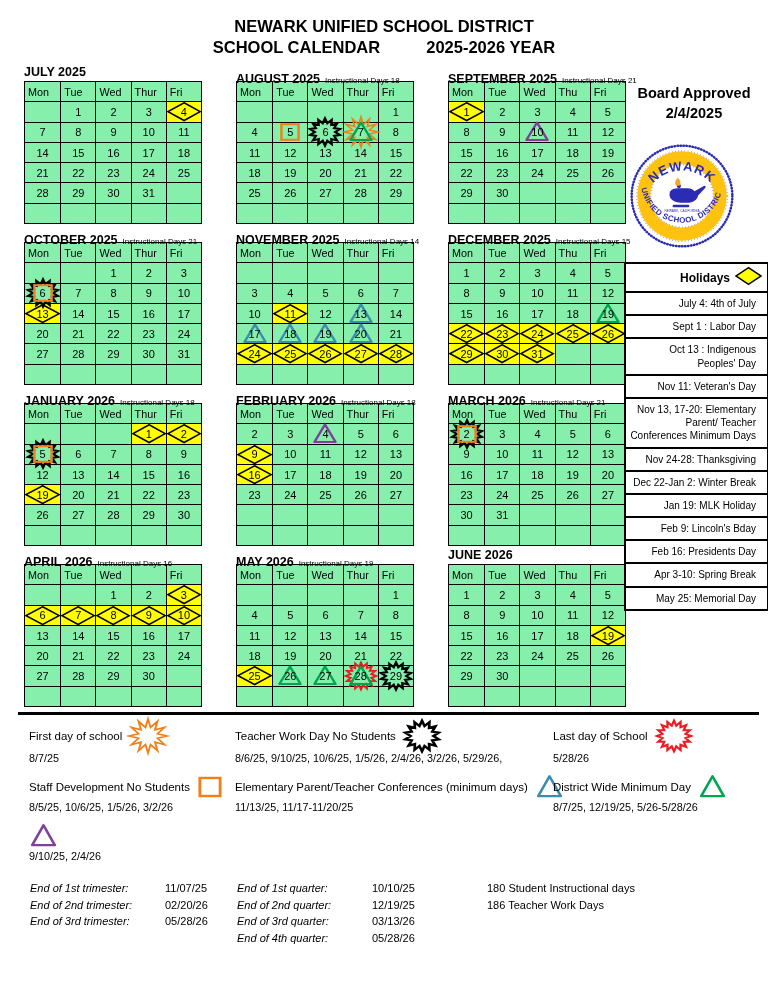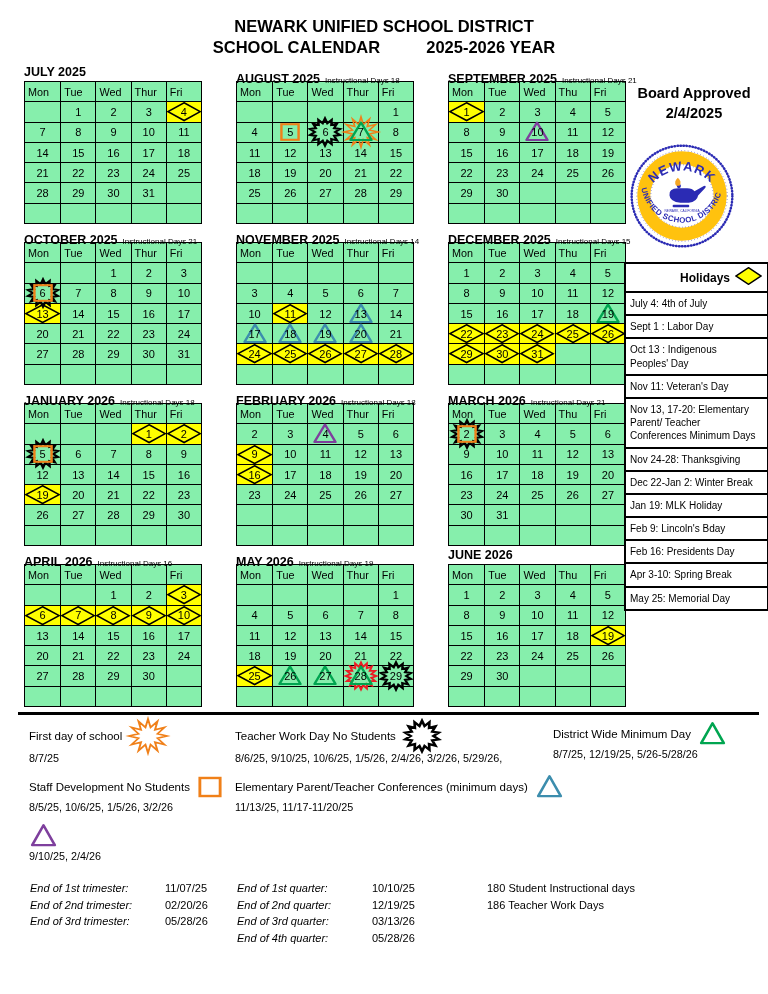--- a/index.html
+++ b/index.html
@@ -29,21 +29,21 @@
   .mk{position:absolute;left:50%;top:50%;transform:translate(-50%,-50%);
     pointer-events:none;z-index:1;overflow:visible;}
   .mk-star{width:34px;height:30px;}
   .mk-tri{width:27px;height:23px;}
   .mk-sq{width:22px;height:19px;}
   .mk-full{position:absolute;inset:0;width:100%;height:100%;pointer-events:none;z-index:1;}
   
   .board{position:absolute;left:620px;top:84px;width:148px;text-align:center;
     font-weight:bold;font-size:14.5px;line-height:1.35;}
   .logo{position:absolute;left:630px;top:144px;width:104px;height:104px;}
-  .hpanel{position:absolute;left:624px;top:262px;width:141px;border:2px solid #000;background:#fff;}
+  .hpanel{position:absolute;left:624px;top:262px;width:141px;border:2px solid #000;background:#fff;text-align:right;}
   .htitle{display:flex;align-items:center;justify-content:flex-end;gap:5px;
     padding:3px 5px;font-weight:bold;font-size:12px;}
   .lg-dia{width:27px;height:18px;flex:0 0 auto;}
   .hitem{border-top:2px solid #000;padding:4px 11px 4px 4px;font-size:10px;line-height:1.32;}
   
   .sep{position:absolute;left:18px;top:712px;width:741px;height:3px;background:#000;}
   
   .lcol{position:absolute;top:719px;}
   #lc1{left:29px;width:300px;}
   #lc2{left:235px;width:320px;}
@@ -1739,20 +1739,29 @@
         <svg class="lgmk lgmk-tri" viewBox="0 0 100 100" preserveAspectRatio="none" aria-hidden="true">
           <polygon points="50,9 89,85 11,85" fill="none" stroke="#3C8DAD" stroke-width="9" stroke-linejoin="round"></polygon>
         </svg>
       </div>
       <div class="ldates">11/13/25, 11/17-11/20/25</div>
     </div>
   </div>
 <div class="lcol" id="lc3">
     <div class="litem">
       <div class="llabel">
+        <span>Last day of School</span>
+        <svg class="lgmk lgmk-star" viewBox="0 0 100 100" preserveAspectRatio="none" aria-hidden="true">
+          <polygon points="50.0,5.0 56.0,19.6 67.2,8.4 67.2,24.2 81.8,18.2 75.8,32.8 91.6,32.8 80.4,44.0 95.0,50.0 80.4,56.0 91.6,67.2 75.8,67.2 81.8,81.8 67.2,75.8 67.2,91.6 56.0,80.4 50.0,95.0 44.0,80.4 32.8,91.6 32.8,75.8 18.2,81.8 24.2,67.2 8.4,67.2 19.6,56.0 5.0,50.0 19.6,44.0 8.4,32.8 24.2,32.8 18.2,18.2 32.8,24.2 32.8,8.4 44.0,19.6" fill="none" stroke="#EC1C24" stroke-width="6"></polygon>
+        </svg>
+      </div>
+      <div class="ldates">5/28/26</div>
+    </div>
+    <div class="litem">
+      <div class="llabel">
         <span>District Wide Minimum Day</span>
         <svg class="lgmk lgmk-tri" viewBox="0 0 100 100" preserveAspectRatio="none" aria-hidden="true">
           <polygon points="50,9 89,85 11,85" fill="none" stroke="#00A550" stroke-width="9" stroke-linejoin="round"></polygon>
         </svg>
       </div>
       <div class="ldates">8/7/25, 12/19/25, 5/26-5/28/26</div>
     </div>
   </div>
 
 <div class="ftr" id="ftr-tri">

